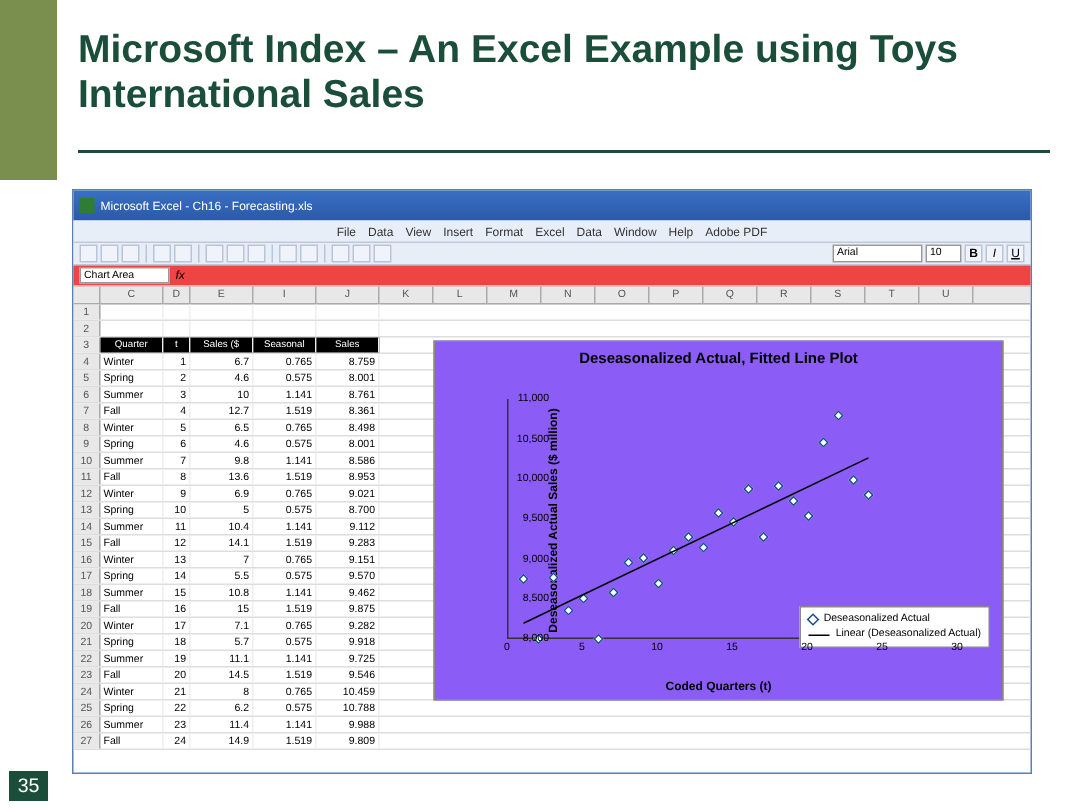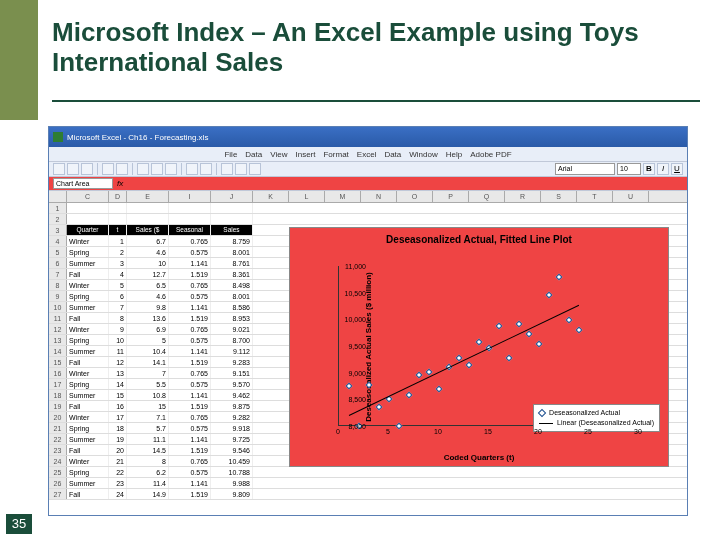--- a/index.html
+++ b/index.html
@@ -22,21 +22,21 @@
   .namebox { width: 60px; height: 11px; border: 1px solid #999; font-size: 7px; padding: 0 2px; line-height: 9px; background:#fff; }
   .fx { font-style: italic; font-size: 8px; }
   .sheet { position: relative; height: calc(100% - 76px); overflow: hidden; }
   .colhdr { display: flex; height: 12px; background: #e8e8e8; border-bottom: 1px solid #aaa; }
   .colhdr div { border-right: 1px solid #aaa; text-align: center; font-size: 7px; color: #555; line-height: 12px; }
   .rowwrap { position: relative; }
   .row { display: flex; height: 11px; border-bottom: 1px solid #ddd; }
   .rowhdr { width: 18px; background: #e8e8e8; border-right: 1px solid #aaa; text-align: center; font-size: 7px; color: #555; line-height: 11px; }
   .cell { border-right: 1px solid #eee; font-size: 7px; line-height: 11px; padding: 0 2px; overflow: hidden; white-space: nowrap; }
   .hdrcell { font-size: 6.5px; background: #000; color: #fff; text-align: center; line-height: 1.1; padding: 1px; }
-  .chart { position: absolute; left: 240px; top: 36px; width: 380px; height: 240px; background: #ef4444; border: 1px solid #888; }
+  .chart { position: absolute; left: 240px; top: 36px; width: 380px; height: 240px; background: #8b5cf6; border: 1px solid #888; }
   .chart-title { text-align: center; font-weight: bold; font-size: 10px; margin-top: 6px; }
   .chart-sub { text-align: center; font-size: 8px; margin-top: 2px; }
   .plot { position: absolute; left: 48px; top: 38px; width: 300px; height: 160px; border-left: 1px solid #333; border-bottom: 1px solid #333; }
   .ylabel { position: absolute; left: 4px; top: 50%; transform: translateY(-50%) rotate(-90deg); transform-origin: center; font-size: 8px; font-weight: bold; white-space: nowrap; }
   .xlabel { position: absolute; bottom: 4px; left: 50%; transform: translateX(-50%); font-size: 8px; font-weight: bold; }
   .ytick { position: absolute; right: 302px; font-size: 7px; transform: translateY(-50%); }
   .xtick { position: absolute; top: 200px; font-size: 7px; transform: translateX(-50%); }
   .legend { position: absolute; right: 8px; bottom: 34px; background: #fff; border: 1px solid #888; padding: 3px 5px; font-size: 7px; line-height: 1.4; }
   .legend-row { display: flex; align-items: center; gap: 4px; }
   .lg-dot { width: 6px; height: 6px; border: 1px solid #1a4d8f; background: #fff; transform: rotate(45deg); }

